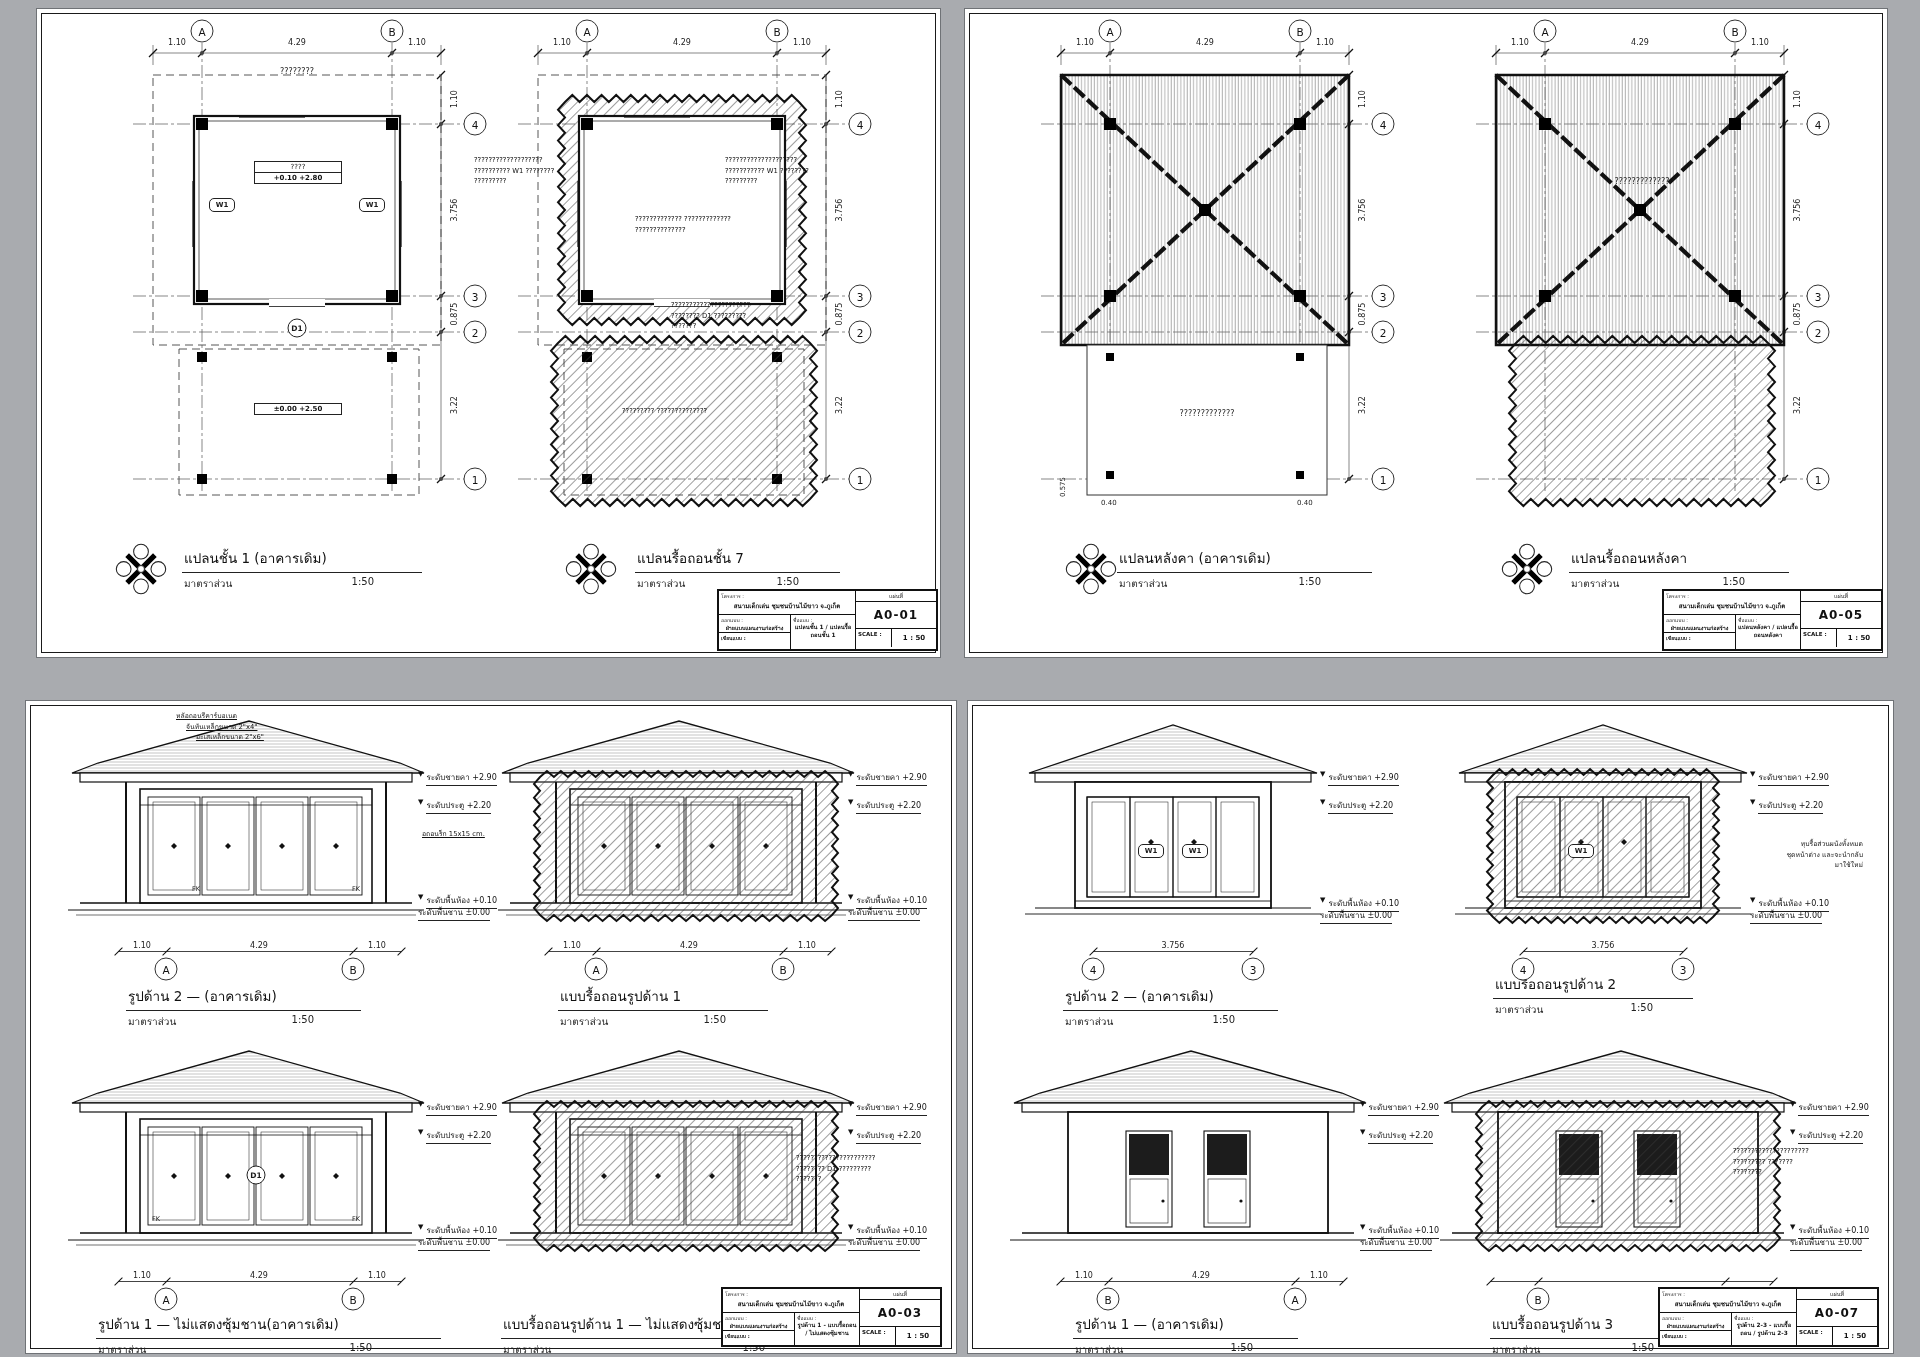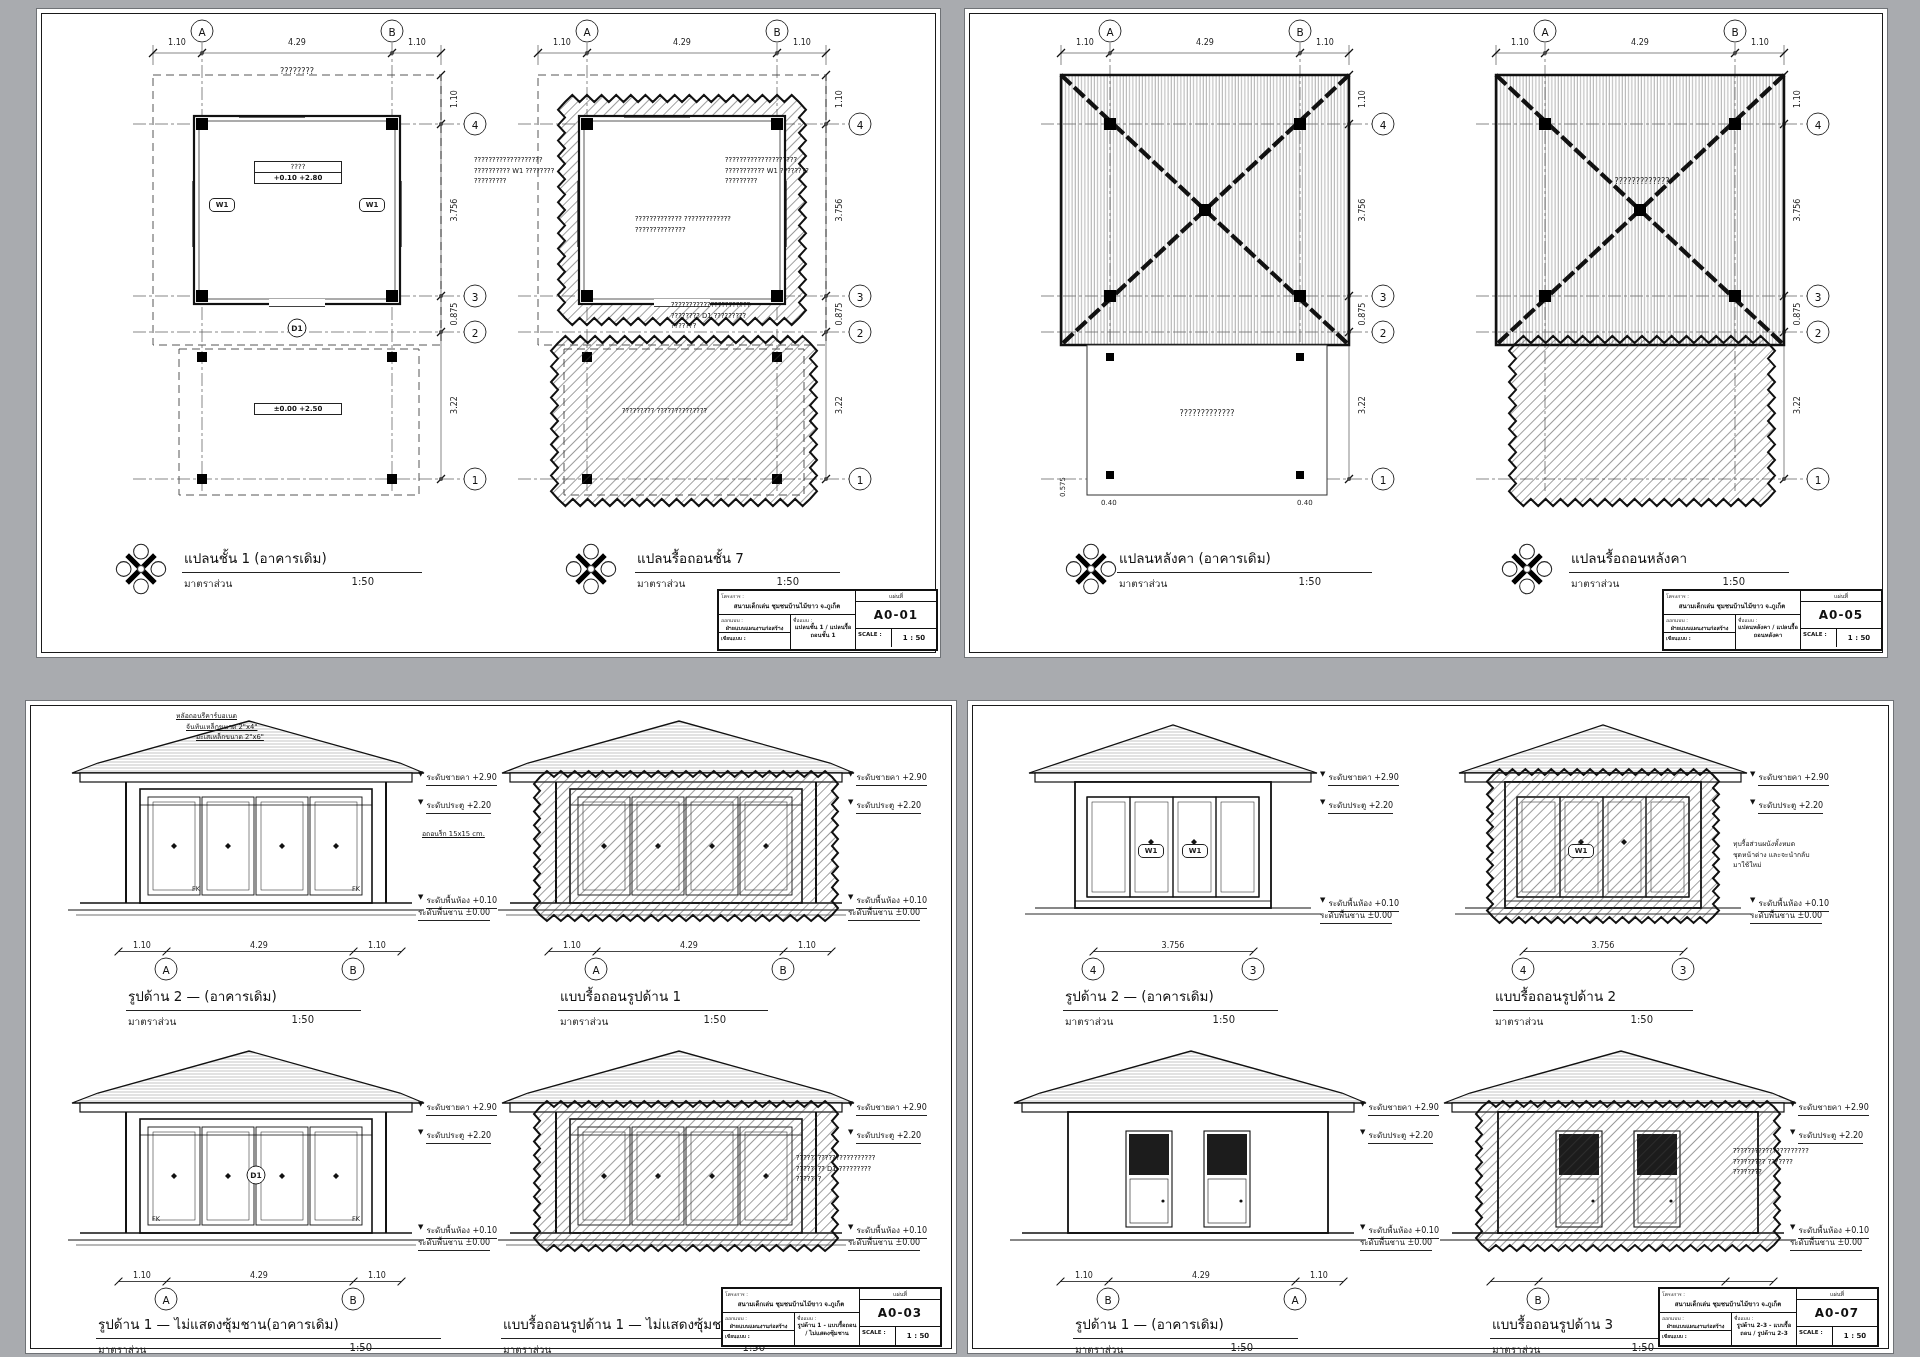--- a/index.html
+++ b/index.html
@@ -648,21 +648,21 @@
         <span>มาตราส่วน</span>
         <span>1:50</span>
       </div>
   </div>
 
   <svg class="art" style="left:485px;top:0" width="300" height="240" viewBox="0 0 300 240">
     <use href="#elev-side"></use>
     <path fill="url(#pHatch)" stroke="#111" stroke-width="2" d="M40 74 L46.470588235294116 68 L52.94117647058823 74 L59.41176470588235 68 L65.88235294117646 74 L72.35294117647058 68 L78.8235294117647 74 L85.29411764705883 68 L91.76470588235294 74 L98.23529411764706 68 L104.70588235294117 74 L111.17647058823529 68 L117.6470588235294 74 L124.11764705882354 68 L130.58823529411765 74 L137.05882352941177 68 L143.52941176470588 74 L150 68 L156.47058823529412 74 L162.94117647058823 68 L169.41176470588235 74 L175.88235294117646 68 L182.35294117647058 74 L188.8235294117647 68 L195.2941176470588 74 L201.76470588235293 68 L208.23529411764707 74 L214.7058823529412 68 L221.1764705882353 74 L227.64705882352942 68 L234.11764705882354 74 L240.58823529411765 68 L247.05882352941177 74 L253.52941176470588 68 L260 74 L266 80.45454545454545 L260 86.9090909090909 L266 93.36363636363636 L260 99.81818181818181 L266 106.27272727272728 L260 112.72727272727272 L266 119.18181818181819 L260 125.63636363636363 L266 132.0909090909091 L260 138.54545454545456 L266 145 L260 151.45454545454544 L266 157.9090909090909 L260 164.36363636363637 L266 170.8181818181818 L260 177.27272727272725 L266 183.72727272727275 L260 190.1818181818182 L266 196.63636363636363 L260 203.0909090909091 L266 209.54545454545453 L260 216 L253.52941176470588 222 L247.05882352941177 216 L240.58823529411765 222 L234.11764705882354 216 L227.64705882352942 222 L221.1764705882353 216 L214.70588235294116 222 L208.23529411764707 216 L201.76470588235293 222 L195.29411764705884 216 L188.8235294117647 222 L182.3529411764706 216 L175.88235294117646 222 L169.41176470588235 216 L162.94117647058823 222 L156.47058823529412 216 L150 222 L143.52941176470588 216 L137.05882352941177 222 L130.58823529411765 216 L124.11764705882354 222 L117.64705882352942 216 L111.1764705882353 222 L104.70588235294119 216 L98.23529411764707 222 L91.76470588235293 216 L85.29411764705881 222 L78.8235294117647 216 L72.35294117647058 222 L65.88235294117646 216 L59.41176470588235 222 L52.94117647058823 216 L46.470588235294116 222 L40 216 L34 209.54545454545453 L40 203.0909090909091 L34 196.63636363636363 L40 190.1818181818182 L34 183.72727272727272 L40 177.27272727272728 L34 170.8181818181818 L40 164.36363636363637 L34 157.9090909090909 L40 151.45454545454544 L34 145 L40 138.54545454545456 L34 132.0909090909091 L40 125.63636363636364 L34 119.18181818181819 L40 112.72727272727273 L34 106.27272727272727 L40 99.81818181818181 L34 93.36363636363636 L40 86.9090909090909 L34 80.45454545454547 L40 74 Z"></path>
   </svg>
   <div class="hx" style="left:613px;top:150px">W1</div>
-  <div class="note" style="left:765px;top:138px;text-align:left;width:130px">
+  <div class="note" style="left:765px;top:138px;text-align:right;width:130px">
     <span>ทุบรื้อส่วนผนังทั้งหมด</span>
     <span>ชุดหน้าต่าง และจะนำกลับ</span>
     <span>มาใช้ใหม่</span>
   </div>
   <div class="lvl" style="left:782px;top:70px">
       <span class="tri">▼</span>
       <span class="lt">ระดับชายคา  +2.90</span>
     </div>
   <div class="lvl" style="left:782px;top:98px">
       <span class="tri">▼</span>
@@ -675,21 +675,21 @@
   <div class="lvl" style="left:782px;top:208px">
       <span class="lt">ระดับพื้นชาน ±0.00</span>
     </div>
   <div class="dimline" style="left:555px;top:250px;width:160px">
     <span class="tick" style="left:-5px"></span>
       <span class="tick" style="left:155px"></span>
   </div>
   <span class="t dim c" style="left:635px;top:240px">3.756</span>
   <div class="bub" style="left:555px;top:268px">4</div>
   <div class="bub" style="left:715px;top:268px">3</div>
-  <div class="tgroup" style="left:525px;top:284px;width:200px">
+  <div class="tgroup" style="left:525px;top:272px;width:200px">
     <span class="dtitle">แบบรื้อถอนรูปด้าน 2</span>
     <div class="drow">
         <span>มาตราส่วน</span>
         <span>1:50</span>
       </div>
   </div>
 
   <svg class="art" style="left:40px;top:330px" width="360" height="240" viewBox="0 0 360 240">
       <use href="#elev-win"></use>
     </svg>

